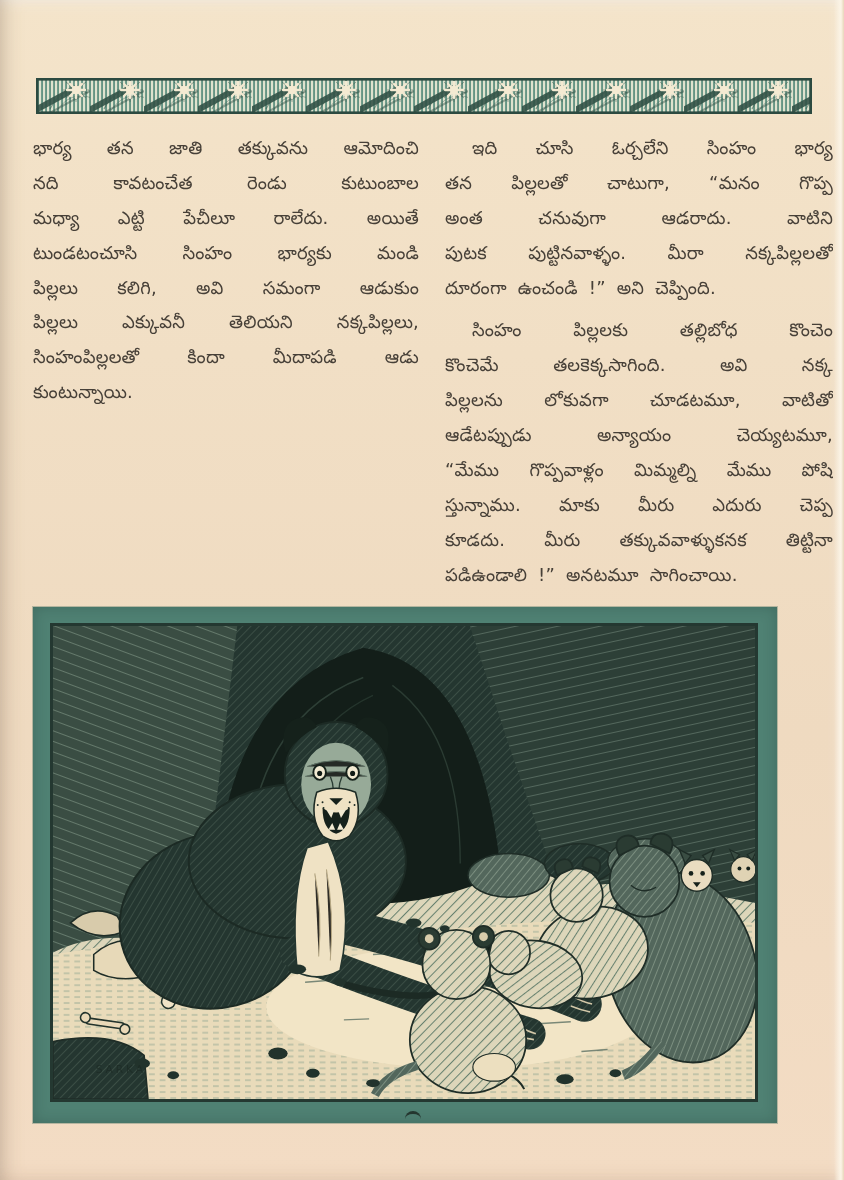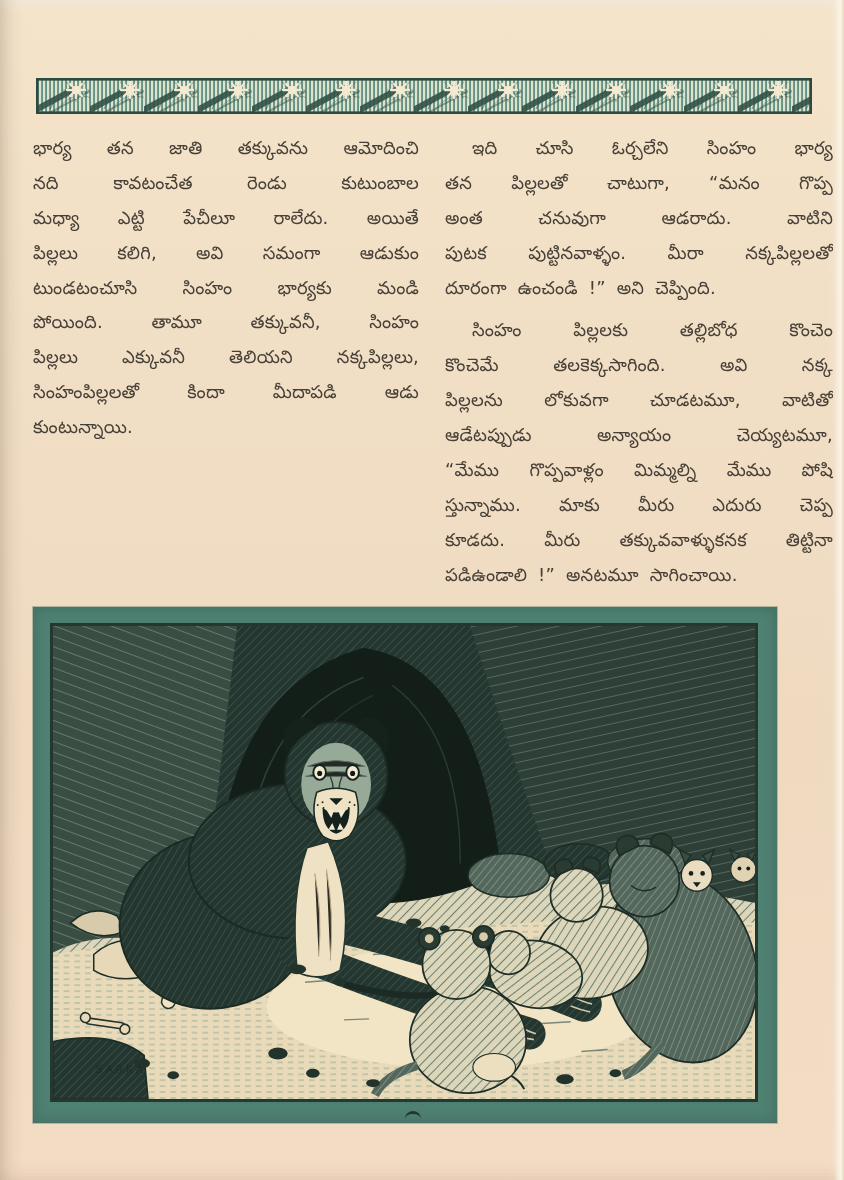--- a/index.html
+++ b/index.html
@@ -91,23 +91,22 @@
     <rect width="2.5" height="36" fill="#2c4a40"></rect>
     <rect x="773.5" width="2.5" height="36" fill="#2c4a40"></rect>
   </svg>
 </div>
 
 <div class="col col-left">
   <div class="para">
     <div class="tline j">భార్య తన జాతి తక్కువను ఆమోదించి</div>
     <div class="tline j">నది కావటంచేత రెండు కుటుంబాల</div>
     <div class="tline j">మధ్యా ఎట్టి పేచీలూ రాలేదు. అయితే</div>
+    <div class="tline j">టుండటంచూసి సింహం భార్యకు మండి</div>
     <div class="tline j">పిల్లలు కలిగి, అవి సమంగా ఆడుకుం</div>
-    <div class="tline j">టుండటంచూసి సింహం భార్యకు మండి</div>
-    <div class="tline j">పోయింది. తామూ తక్కువనీ, సింహం</div>
     <div class="tline j">పిల్లలు ఎక్కువనీ తెలియని నక్కపిల్లలు,</div>
     <div class="tline j">సింహంపిల్లలతో కిందా మీదాపడి ఆడు</div>
     <div class="tline">కుంటున్నాయి.</div>
   </div>
 </div>
 
 <div class="col col-right">
   <div class="para">
     <div class="tline j indent">ఇది చూసి ఓర్చలేని సింహం భార్య</div>
     <div class="tline j">తన పిల్లలతో చాటుగా, “మనం గొప్ప</div>

